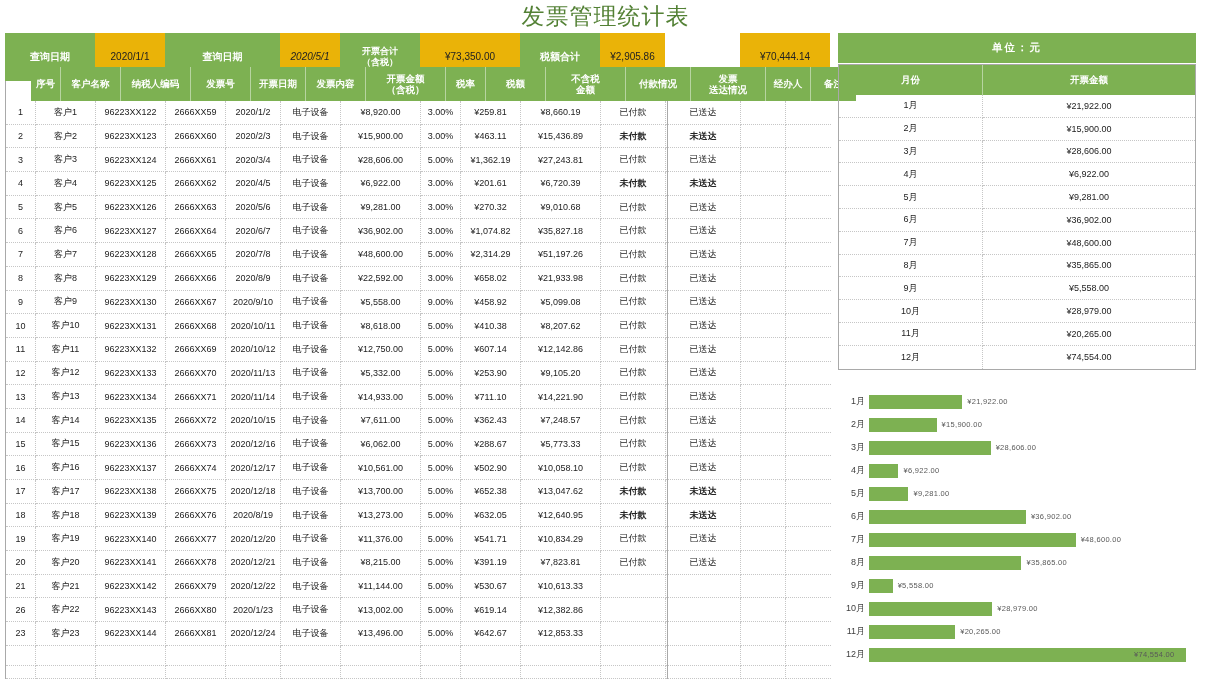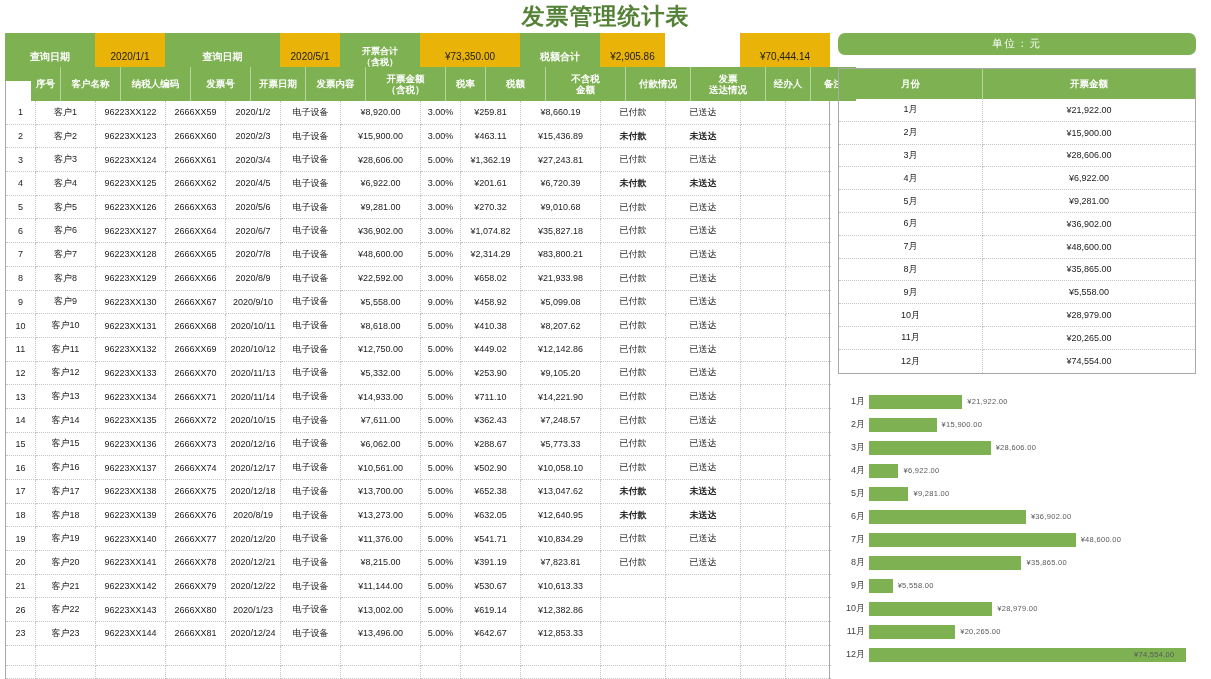--- a/index.html
+++ b/index.html
@@ -12,36 +12,36 @@
   }
   *{box-sizing:border-box;margin:0;padding:0;}
   html,body{background:#fff;}
   body{
     width:1211px;height:679px;position:relative;overflow:hidden;
     font-family:"Liberation Sans","DejaVu Sans",sans-serif;
     -webkit-font-smoothing:antialiased;
   }
   .page-title{
     position:absolute;left:0;top:1px;width:1211px;text-align:center;
-    font-size:23px;font-weight:bold;color:var(--green-dark);letter-spacing:1px;
+    font-size:23px;font-weight:normal;color:var(--green-dark);letter-spacing:1px;
   }
   
-  .sheet{position:absolute;left:5px;top:33px;width:825px;}
+  .sheet{position:absolute;left:5px;top:33px;width:663px;}
   .grid14{
     display:grid;
     grid-template-columns:30px 60px 70px 60px 55px 60px 80px 40px 60px 80px 65px 75px 45px 45px;
   }
   .topbar{height:30px;margin-bottom:4px;}
   .topbar>div{display:flex;align-items:center;justify-content:center;text-align:center;}
   .gcell{background:var(--green);color:#fff;font-weight:bold;font-size:10px;line-height:1.15;white-space:pre-line;}
   .vcell{background:#eab308;color:#222;font-size:10px;}
   .sp2a{grid-column:1 / span 2;}
   .sp1c{grid-column:3;}
   .sp2b{grid-column:4 / span 2;}
-  .sp1f{grid-column:6;}
+  .sp1f{grid-column:6;font-style:italic;}
   .sp1g{grid-column:7;}
   .sp2h{grid-column:8 / span 2;}
   .sp1j{grid-column:10;}
   .sp1k{grid-column:11;}
   .sp1l{grid-column:12;margin-top:36px;}
   .sp2m{grid-column:13 / span 2;}
 
   .table-wrap{border:1px solid var(--grid-solid);border-top:none;}
   .thead{min-height:34px;padding-left:25px;}
   .thead>div{
@@ -56,24 +56,24 @@
     text-align:center;border-right:1px dotted var(--grid-dot);border-bottom:1px dotted var(--grid-dot);
     overflow:hidden;white-space:nowrap;
   }
   .trow>div:last-child{border-right:none;}
   .st-red{color:var(--red);font-weight:bold;}
   .st-gold{color:var(--gold);font-weight:bold;}
 
   
   .rpanel{position:absolute;left:838px;top:33px;width:358px;}
   .unit-bar{
-    height:22px;background:var(--green);color:#fff;font-weight:normal;font-size:10.5px;
-    display:flex;align-items:center;justify-content:center;letter-spacing:2px;border-radius:7px;
-  }
-  .mtable{margin-top:13px;border:1px solid var(--grid-solid);}
+    height:30px;background:var(--green);color:#fff;font-weight:bold;font-size:10.5px;
+    display:flex;align-items:center;justify-content:center;letter-spacing:2px;
+  }
+  .mtable{margin-top:1px;border:1px solid var(--grid-solid);}
   .mhead,.mrow{display:grid;grid-template-columns:144px 212px;}
   .mhead>div{
     height:30px;background:var(--green);color:#fff;font-weight:bold;font-size:9.5px;
     display:flex;align-items:center;justify-content:center;border-right:1px solid rgba(255,255,255,.45);
   }
   .mhead>div:last-child{border-right:none;}
   .mrow>div{
     height:22.8px;font-size:9px;color:#222;display:flex;align-items:center;justify-content:center;
     border-right:1px dotted var(--grid-dot);border-bottom:1px dotted var(--grid-dot);
   }
@@ -228,21 +228,21 @@
         <div class="grid14 trow">
           <div>7</div>
           <div>客户7</div>
           <div>96223XX128</div>
           <div>2666XX65</div>
           <div>2020/7/8</div>
           <div>电子设备</div>
           <div>¥48,600.00</div>
           <div>5.00%</div>
           <div>¥2,314.29</div>
-          <div>¥83,800.21</div>
+          <div>¥51,197.26</div>
           <div>已付款</div>
           <div>已送达</div>
           <div></div>
           <div></div>
         </div>
         <div class="grid14 trow">
           <div>8</div>
           <div>客户8</div>
           <div>96223XX129</div>
           <div>2666XX66</div>
@@ -291,21 +291,21 @@
         </div>
         <div class="grid14 trow">
           <div>11</div>
           <div>客户11</div>
           <div>96223XX132</div>
           <div>2666XX69</div>
           <div>2020/10/12</div>
           <div>电子设备</div>
           <div>¥12,750.00</div>
           <div>5.00%</div>
-          <div>¥449.02</div>
+          <div>¥607.14</div>
           <div>¥12,142.86</div>
           <div>已付款</div>
           <div>已送达</div>
           <div></div>
           <div></div>
         </div>
         <div class="grid14 trow">
           <div>12</div>
           <div>客户12</div>
           <div>96223XX133</div>

